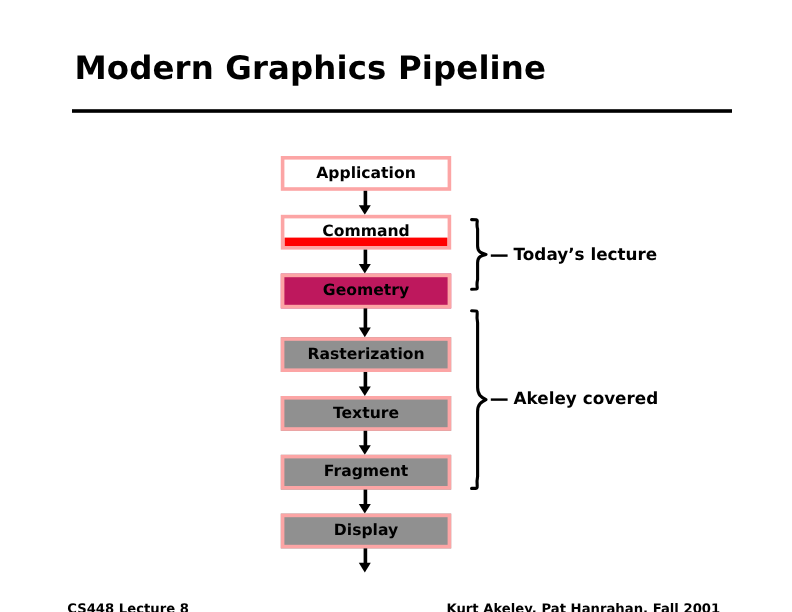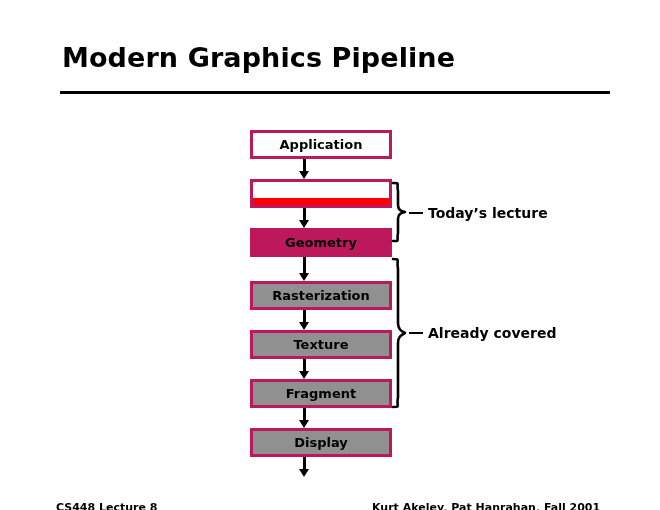--- a/index.html
+++ b/index.html
@@ -39,25 +39,25 @@
 
   
   #pipeline {
     position: absolute;
     left: 234px;
     top: 130px;
     width: 142px;
   }
   .stage-box {
     position: absolute;
-    left: 16px;
+    left: 0;
     width: 142px;
     height: 29px;
     box-sizing: border-box;
-    border: 3px solid #be185d;
+    border: 3px solid #fca5a5;
     background: #ffffff;
     overflow: hidden;
   }
   .stage-label {
     position: absolute;
     left: 0;
     top: 0;
     width: 100%;
     height: 100%;
     display: flex;
@@ -145,20 +145,21 @@
 
   <div class="stage-box fill-white" style="top:0px;">
     <div class="stage-label">Application</div>
   </div>
   <div class="arrow" style="top:29px; height:13px;">
     <span class="head"></span>
   </div>
 
   <div class="stage-box fill-white" style="top:49px;">
     <div class="partial-band"></div>
+    <div class="stage-label">Command</div>
   </div>
   <div class="arrow" style="top:78px; height:13px;">
     <span class="head"></span>
   </div>
 
   <div class="stage-box fill-red" style="top:98px;">
     <div class="stage-label">Geometry</div>
   </div>
   <div class="arrow" style="top:127px; height:17px;">
     <span class="head"></span>
@@ -214,16 +215,16 @@
     <path d="M 3 2
              C 11 2, 6 2, 8 12
              L 8 66
              C 8 72, 11 74, 15 76
              C 11 78, 8 80, 8 86
              L 8 140
              C 6 150, 11 150, 3 150" fill="none" stroke="#000000" stroke-width="2.6" stroke-linecap="round" stroke-linejoin="round"></path>
   </svg>
 </div>
 <div class="connector" style="left:409px; top:332px; width:14px;"></div>
-<div class="annotation" style="left:428px; top:325px;">Already covered</div>
+<div class="annotation" style="left:428px; top:325px;">Akeley covered</div>
 
 <div class="footer" id="footer-left">CS448 Lecture 8</div>
 <div class="footer" id="footer-right">Kurt Akeley, Pat Hanrahan, Fall 2001</div>
 
 </body></html>

